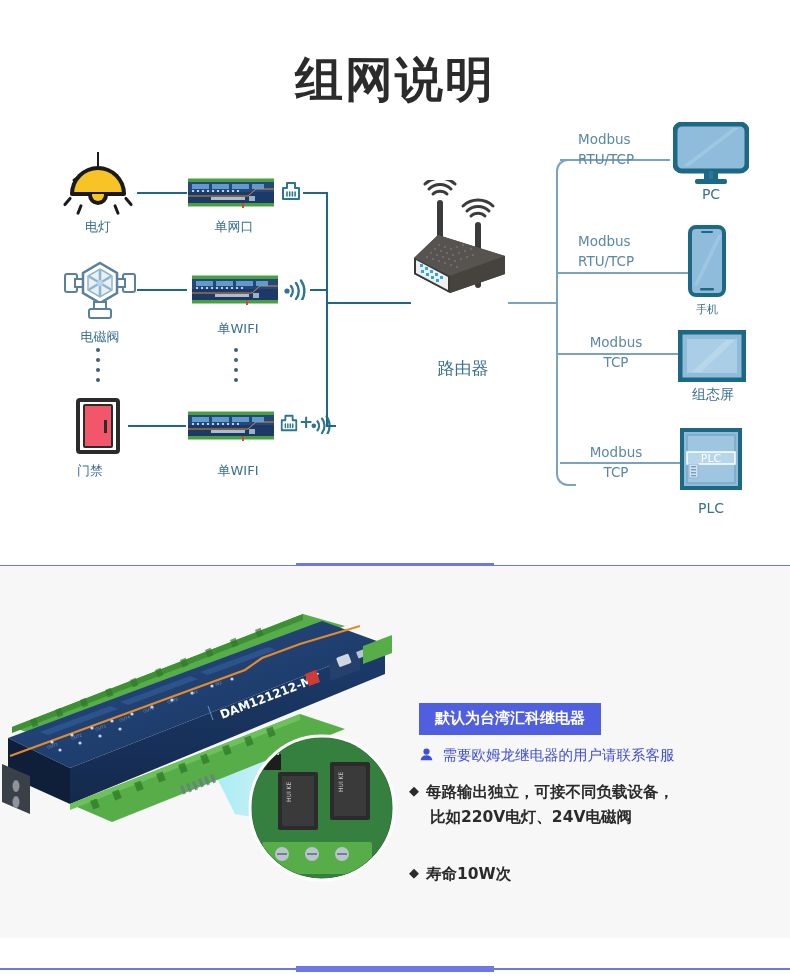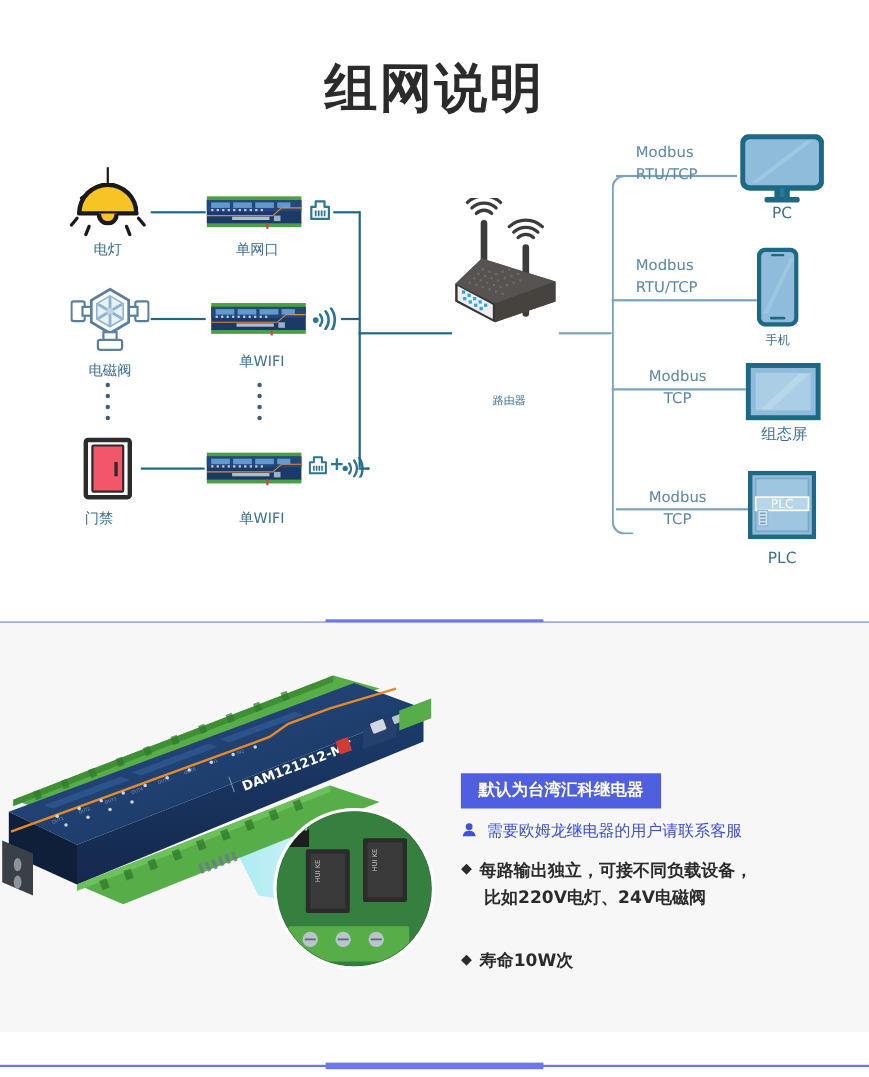--- a/index.html
+++ b/index.html
@@ -170,21 +170,21 @@
     left: 419px; top: 180px;
     font-size: 14.5px;
     color: #3f4fd8;
     white-space: nowrap;
     font-family: "DejaVu Sans", "Liberation Sans", sans-serif;
   }
   #relay-note .user-icon { display: inline-block; vertical-align: -2px; margin-right: 4px; }
 
   .bullet-row {
     position: absolute;
-    left: 419px;
+    left: 409px;
     font-size: 15.5px;
     color: #2b2b2b;
     font-weight: bold;
     line-height: 25px;
     white-space: nowrap;
     font-family: "DejaVu Sans", "Liberation Sans", sans-serif;
   }
   .bullet-row .dia { color: #2b2b2b; margin-right: 7px; font-size: 13px; vertical-align: 2px; }
   .bullet-row .txt2 { display: block; padding-left: 21px; }
 
@@ -466,21 +466,21 @@
         <rect x="30" y="90" width="3" height="3"></rect>
           <rect x="35" y="93" width="3" height="3"></rect>
         <rect x="40" y="96" width="3" height="3"></rect>
         <rect x="21" y="90" width="3" height="3"></rect>
           <rect x="26" y="93" width="3" height="3"></rect>
         <rect x="31" y="96" width="3" height="3"></rect>
           <rect x="36" y="99" width="3" height="3"></rect>
       </g>
     </svg>
   </div>
-  <div class="node-label" style="left:424px; top:357px; width:78px; font-size:10px;">路由器</div>
+  <div class="node-label" style="left:424px; top:357px; width:78px; font-size:17px;">路由器</div>
 
   <div class="wire-light" style="left:508px; top:302px; width:48px;"></div>
   <div class="bus-right" style="left:556px; top:159px; width:18px; height:323px;"></div>
 
   <div class="wire-light" style="left:560px; top:159px; width:110px;"></div>
   <div class="wire-light" style="left:556px; top:272px; width:132px;"></div>
   <div class="wire-light" style="left:556px; top:353px; width:122px;"></div>
   <div class="wire-light" style="left:560px; top:462px; width:120px;"></div>
 
   <div class="proto-label" style="left:578px; top:129px;">

